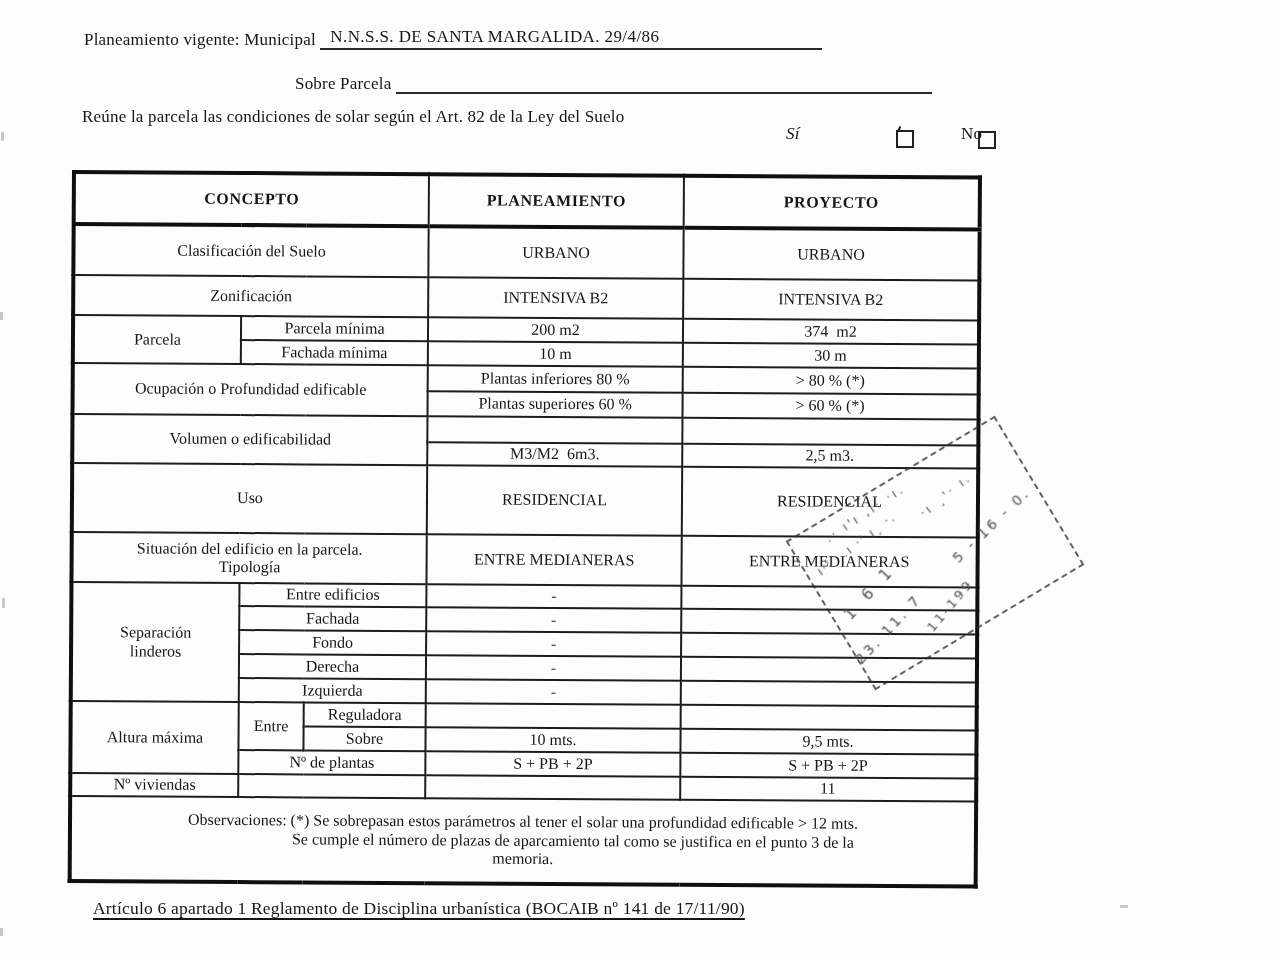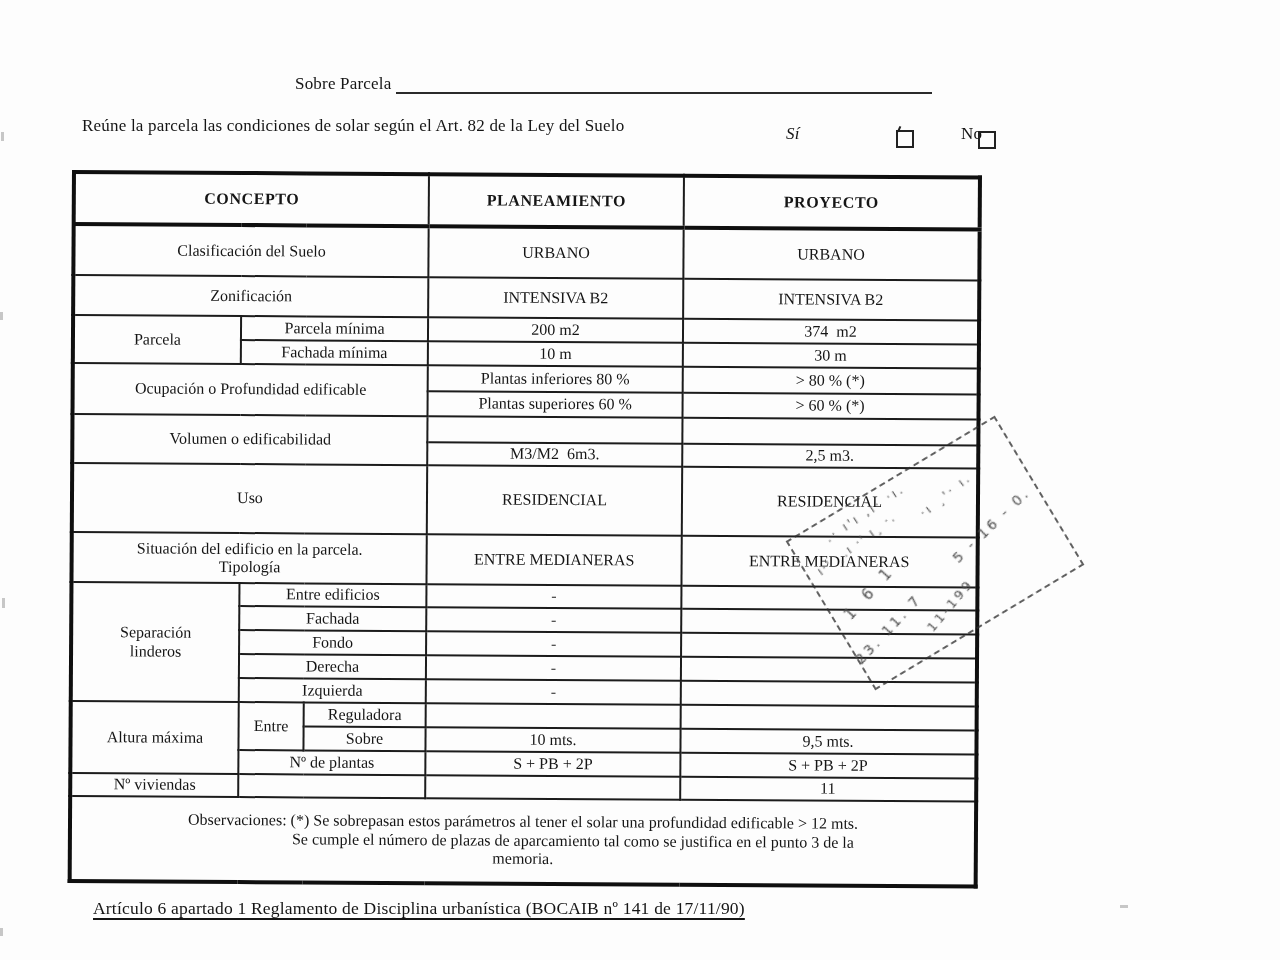--- a/index.html
+++ b/index.html
@@ -73,27 +73,31 @@
   .fr7 { left:128px; top:34px; font-size:12px; letter-spacing:3px; transform:rotate(-8deg); }
 
   
   .tick { position:absolute; background:#9a9a9a; opacity:0.55; }
 </style>
 </head>
 <body>
 
 <div class="page">
 
+  <div class="abs topline" style="left:84px; top:27px;">
+    <span>Planeamiento vigente: Municipal</span>
+    <span class="fill-field fill-planeamiento">N.N.S.S. DE SANTA MARGALIDA. 29/4/86</span>
+  </div>
 
   <div class="abs topline" style="left:295px; top:74px;text-align:center;">
     <span>Sobre Parcela</span>
     <span class="fill-field fill-parcela"></span>
   </div>
 
-  <div class="abs topline" style="left:82px; top:116px;">Reúne la parcela las condiciones de solar según el Art. 82 de la Ley del Suelo</div>
+  <div class="abs topline" style="left:82px; top:107px;">Reúne la parcela las condiciones de solar según el Art. 82 de la Ley del Suelo</div>
   <div class="abs topline" style="left:786px; top:124px;font-style:italic;">Sí</div>
   <div class="abs chk marked" style="left:896px; top:130px;"></div>
   <div class="abs topline" style="left:961px; top:124px;">No</div>
   <div class="abs chk" style="left:978px; top:131px;"></div>
 
   <div class="tbl-wrap">
     <table class="main">
       <colgroup>
         <col style="width:168px">
           <col style="width:65px">

